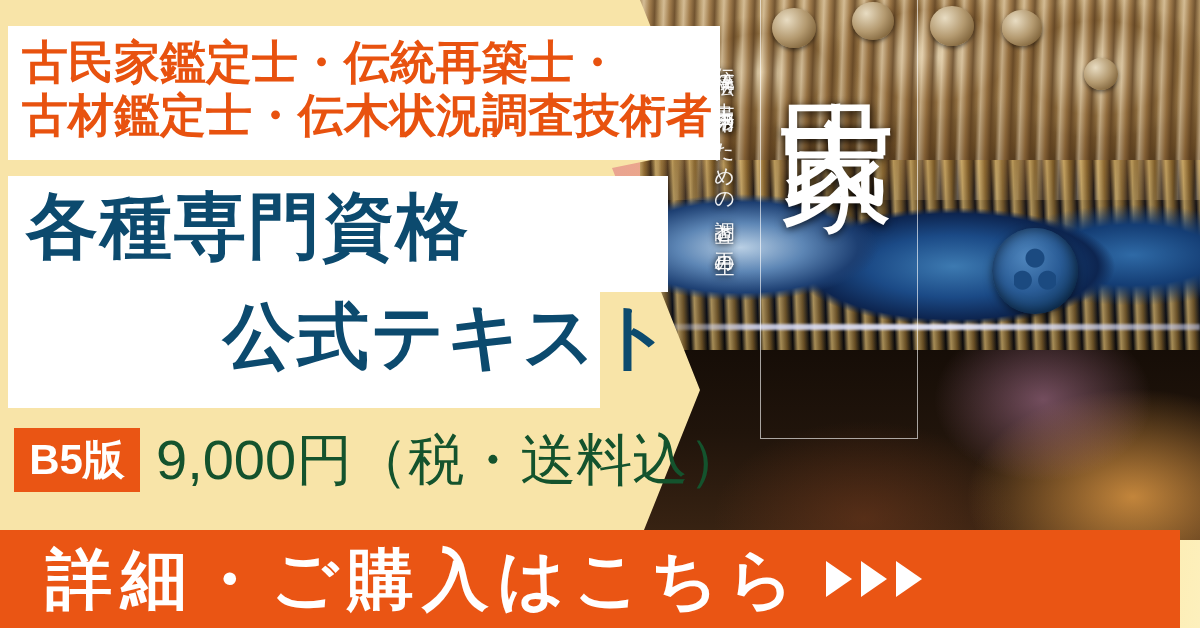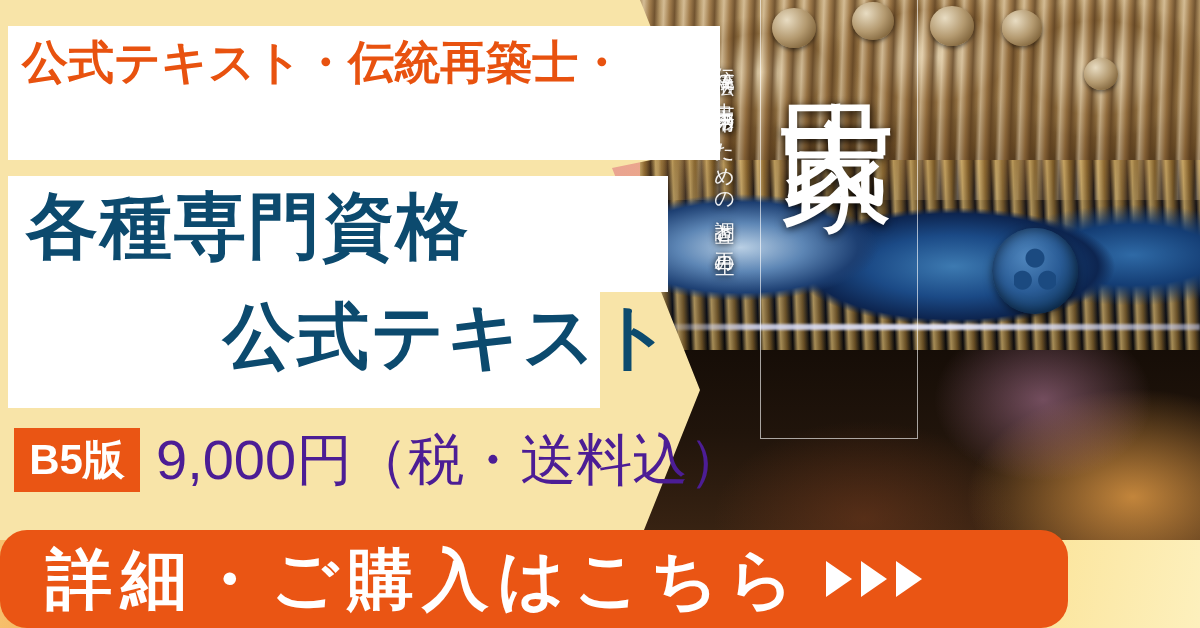--- a/index.html
+++ b/index.html
@@ -165,29 +165,29 @@
   .badge{
     position:absolute;left:14px;top:428px;width:126px;height:64px;
     background:#ea5514;
     display:flex;align-items:center;justify-content:center;
   }
   .badge span{
     color:#fff;font-weight:700;font-size:42px;letter-spacing:0px;line-height:1;
   }
   .price{
     position:absolute;left:156px;top:432px;
-    color:#4c1d95;font-weight:400;font-size:56px;letter-spacing:0px;
+    color:#14532d;font-weight:400;font-size:56px;letter-spacing:0px;
     white-space:nowrap;line-height:1;
   }
 
   
   .cta-bar{
-    position:absolute;left:0;top:530px;width:1068px;height:98px;
+    position:absolute;left:0;top:530px;width:1180px;height:98px;
     background:#ea5514;
-    display:flex;align-items:center;border-radius:27px;
+    display:flex;align-items:center;
   }
   .cta-text{
     margin-left:46px;
     color:#fff;font-weight:700;font-size:66px;letter-spacing:9px;
     white-space:nowrap;line-height:1;
   }
   .cta-arrows{
     display:flex;align-items:center;gap:9px;margin-left:22px;
   }
   .cta-arrows i{
@@ -221,21 +221,22 @@
     <div class="cover-subtitle">伝統構法、古民家活用のための調査と再生の</div>
   </div>
 
   <div class="cream-slab"></div>
   <div class="cream-lower"></div>
 
   <div class="panel panel-1"></div>
   <div class="panel panel-2"></div>
   <div class="panel panel-3"></div>
 
-  <div class="qual-line qual-1">公式テキスト・伝統再築士・</div>
+  <div class="qual-line qual-1">古民家鑑定士・伝統再築士・</div>
+  <div class="qual-line qual-2">古材鑑定士・伝木状況調査技術者</div>
 
   <div class="big-line big-1">各種専門資格</div>
   <div class="big-line big-2">公式テキスト</div>
 
   <div class="badge">
     <span>B5版</span>
   </div>
   <div class="price">9,000円（税・送料込）</div>
 
   <div class="cta-bar">

